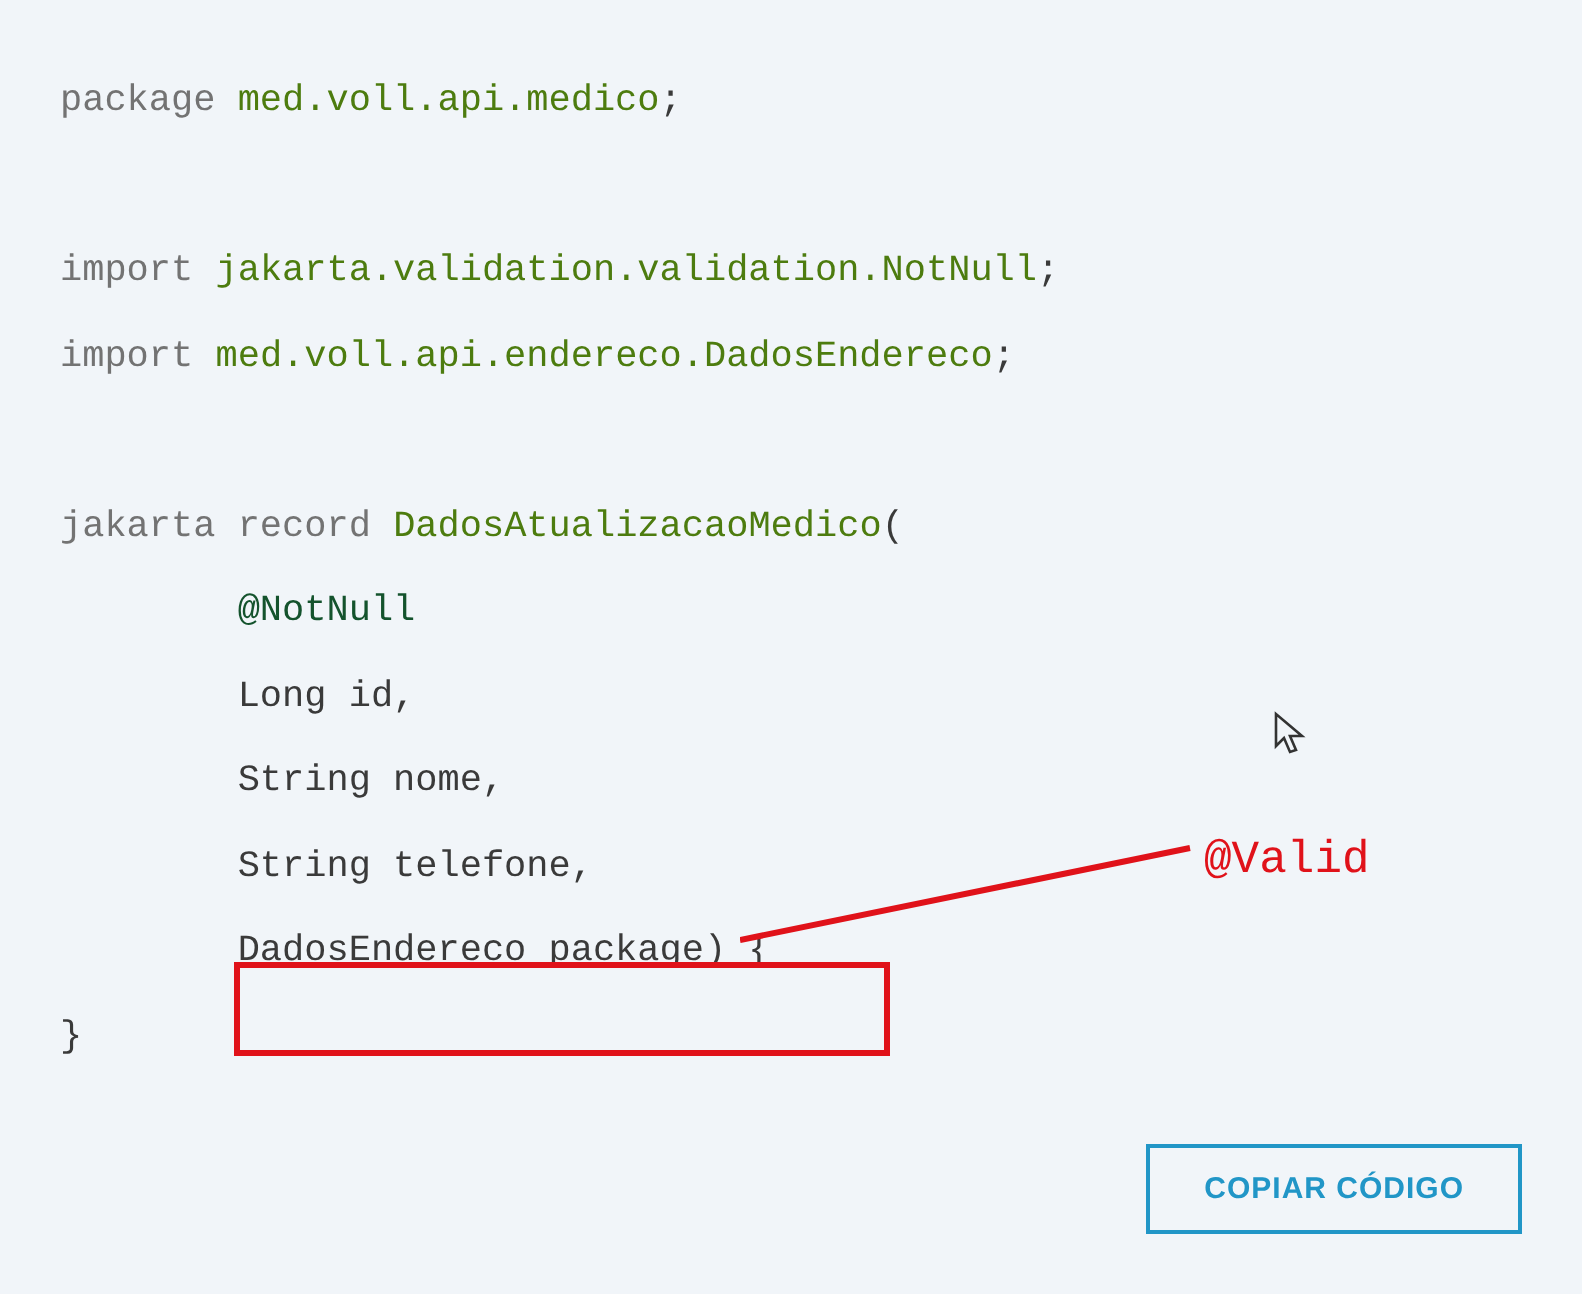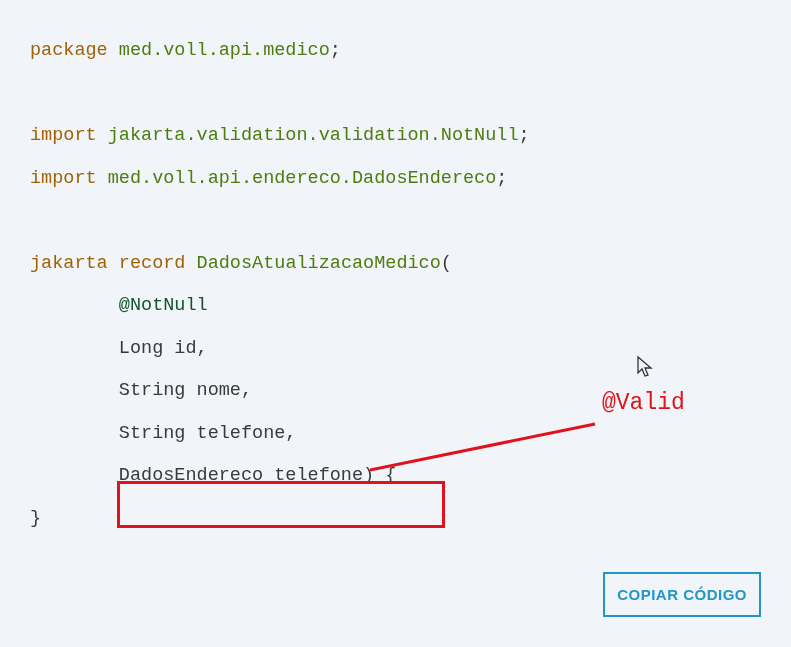--- a/index.html
+++ b/index.html
@@ -13,21 +13,21 @@
       background: #f1f5f9;
       font-family: Consolas, 'Courier New', monospace;
       position: relative;
       padding: 30px 30px 30px 30px;
     }
     .code-block {
       font-size: 18.5px;
       line-height: 2.3;
       white-space: pre;
     }
-    .kw-blue { color: #a16207; }
+    .kw-blue { color: #737373; }
     .kw-green { color: #4d7c0f; }
     .txt { color: #3a3a3a; }
     .annotation-gold { color: #14532d; }
     
     .highlight-box {
       position: absolute;
       border: 3px solid #e0121a;
       left: 117px;
       top: 481px;
       width: 328px;
@@ -40,63 +40,63 @@
       left: 370px;
       top: 422px;
       width: 230px;
       height: 60px;
       pointer-events: none;
     }
     
     .valid-annotation {
       position: absolute;
       left: 602px;
-      top: 390px;
+      top: 417px;
       color: #e0121a;
       font-size: 23px;
       font-family: Consolas, 'Courier New', monospace;
     }
     
     .cursor-icon {
       position: absolute;
       left: 636px;
       top: 355px;
       width: 20px;
       height: 24px;
     }
     
     .copy-button {
       position: absolute;
       right: 30px;
       bottom: 30px;
       border: 2px solid #2196c7;
       color: #2196c7;
       background: transparent;
-      padding: 12px 12px;
+      padding: 12px 27px;
       font-size: 15px;
       font-weight: bold;
       font-family: Arial, sans-serif;
       letter-spacing: 0.5px;
       cursor: pointer;
     }
   </style>
 </head>
 <body>
 
 <div class="code-block"><span class="kw-blue">package</span> <span class="kw-green">med.voll.api.medico</span><span class="txt">;</span>
 
 <span class="kw-blue">import</span> <span class="kw-green">jakarta.validation.validation.NotNull</span><span class="txt">;</span>
 <span class="kw-blue">import</span> <span class="kw-green">med.voll.api.endereco.DadosEndereco</span><span class="txt">;</span>
 
 <span class="kw-blue">jakarta</span> <span class="kw-blue">record</span> <span class="kw-green">DadosAtualizacaoMedico</span><span class="txt">(</span>
         <span class="annotation-gold">@NotNull</span>
         <span class="txt">Long id,</span>
         <span class="txt">String nome,</span>
         <span class="txt">String telefone,</span>
-        <span class="txt">DadosEndereco telefone) {</span>
+        <span class="txt">DadosEndereco package) {</span>
 <span class="txt">}</span></div>
 
 <div class="highlight-box"></div>
 
 <svg class="arrow-line" viewBox="0 0 230 60">
   <line x1="0" y1="48" x2="225" y2="2" stroke="#e0121a" stroke-width="3"></line>
 </svg>
 
 <div class="valid-annotation">@Valid</div>
 

